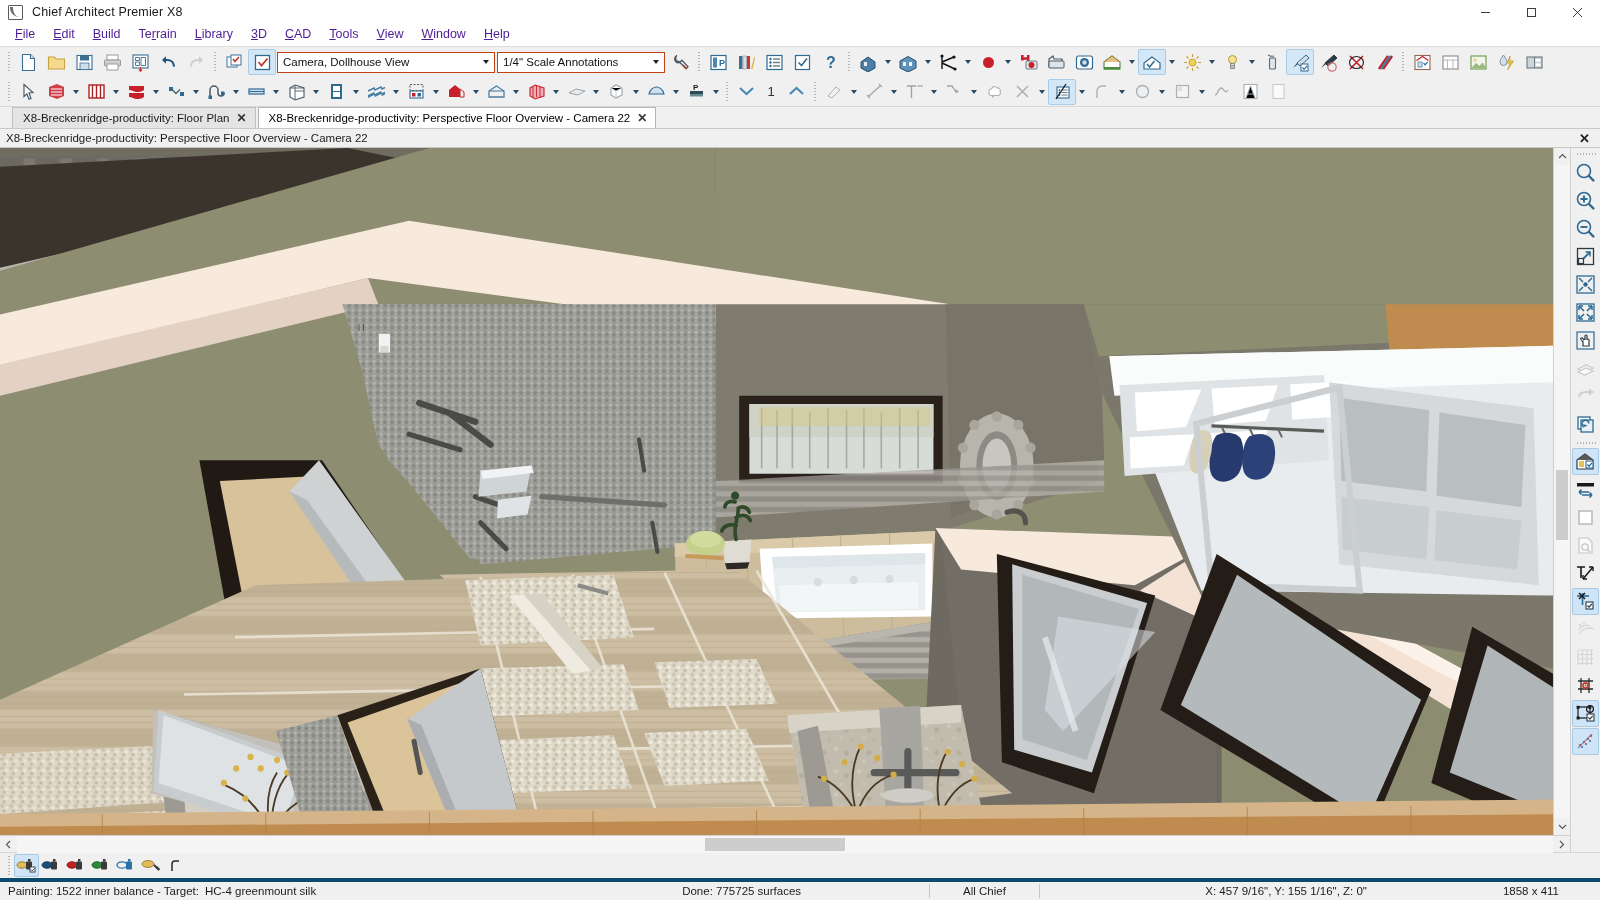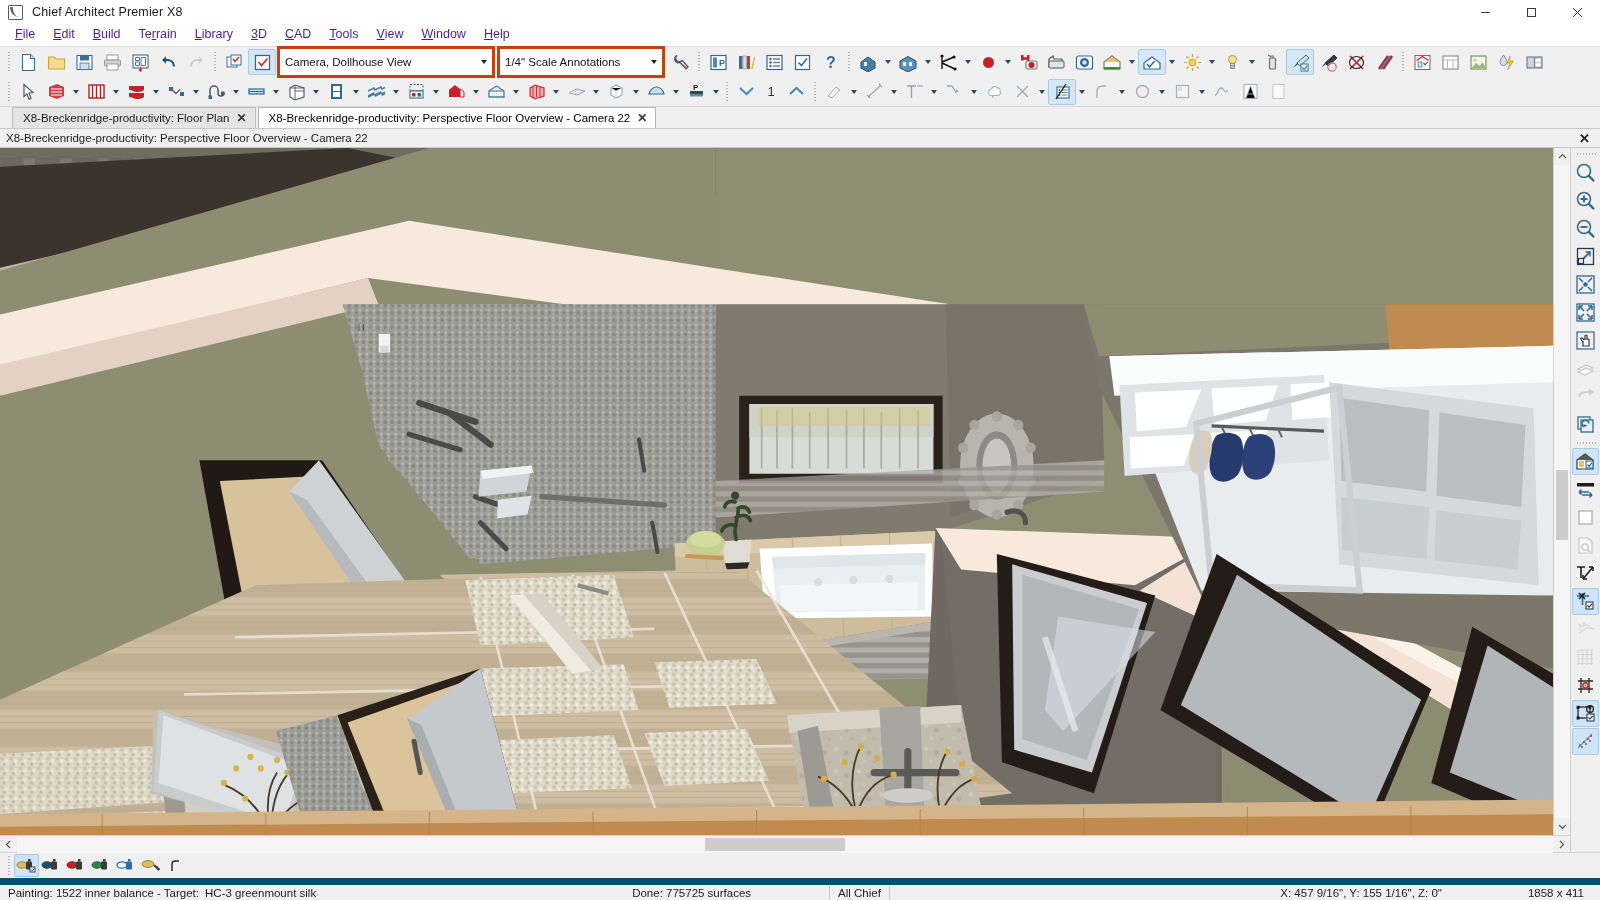--- a/index.html
+++ b/index.html
@@ -67,21 +67,21 @@
   }
   .tb-arrow {
     width: 12px; height: 26px; display:flex; align-items:center; justify-content:center;
     border:1px solid transparent;
   }
   .tb-arrow::after {
     content:""; border-left:3.5px solid transparent; border-right:3.5px solid transparent;
     border-top:4px solid #2b4a63;
   }
   .tb-combo {
-    height: 32px; background:#fff; border:3px solid #c2410c;
+    height: 21px; background:#fff; border:1px solid #c2410c;
     display:flex; align-items:center; font-size:11.5px; color:#111;
     padding: 0 0 0 5px; margin: 16px 1px; position:relative;
   }
   .tb-combo .cb-txt { flex:1 1 auto; white-space:nowrap; overflow:hidden; }
   .tb-combo .cb-arrow {
     width:16px; height:19px; display:flex; align-items:center; justify-content:center;
     flex:0 0 16px;
   }
   .tb-combo .cb-arrow::after {
     content:""; border-left:3.5px solid transparent; border-right:3.5px solid transparent;
@@ -161,21 +161,21 @@
   }
   .pb-btn {
     width:25px; height:23px; display:flex; align-items:center; justify-content:center;
     border:1px solid transparent; border-radius:2px;
   }
   .pb-btn.active { background:#cfe4f6; border-color:#a6c9e4; }
 
   
   .statusbar {
     height: 22px; flex: 0 0 22px; background:#f0f0f0; display:flex; align-items:center;
-    font-size: 11.5px; color:#1c1c1c; border-top:7px solid #0c4a6e;
+    font-size: 11.5px; color:#1c1c1c; border-top:4px solid #0c4a6e;gap:25px;
   }
   .sb-cell { padding: 0 8px; height:22px; display:flex; align-items:center; white-space:nowrap; }
   .sb-div { width:1px; height:14px; background:#c6c6c6; }
   .sb-grow { flex:1 1 auto; }
 
   
   .scene { position:absolute; inset:0; background:#8f8f7d; }
   .lbl { position:absolute; font-size:9px; color:#000; }
 </style>
 </head>
@@ -1299,21 +1299,21 @@
       <svg width="19" height="19" viewBox="0 0 19 19">
           <path d="M5 15V8a3 3 0 013-3h4" fill="none" stroke="#2a2a2a" stroke-width="1.5"></path>
         </svg>
     </div>
   </div>
 
   <div class="statusbar">
     <div class="sb-cell">
       <span>Painting: 1522 inner balance - Target:</span>
       <span style="width:6px"></span>
-      <span>HC-3 greenmount silk</span>
+      <span>HC-4 greenmount silk</span>
     </div>
     <div style="width:300px"></div>
     <div class="sb-cell">Done:  775725 surfaces</div>
     <div style="width:70px"></div>
     <div class="sb-div"></div>
     <div class="sb-cell">All Chief</div>
     <div class="sb-div"></div>
     <div class="sb-grow"></div>
     <div class="sb-cell">X: 457 9/16", Y: 155 1/16", Z: 0"</div>
     <div style="width:70px"></div>

